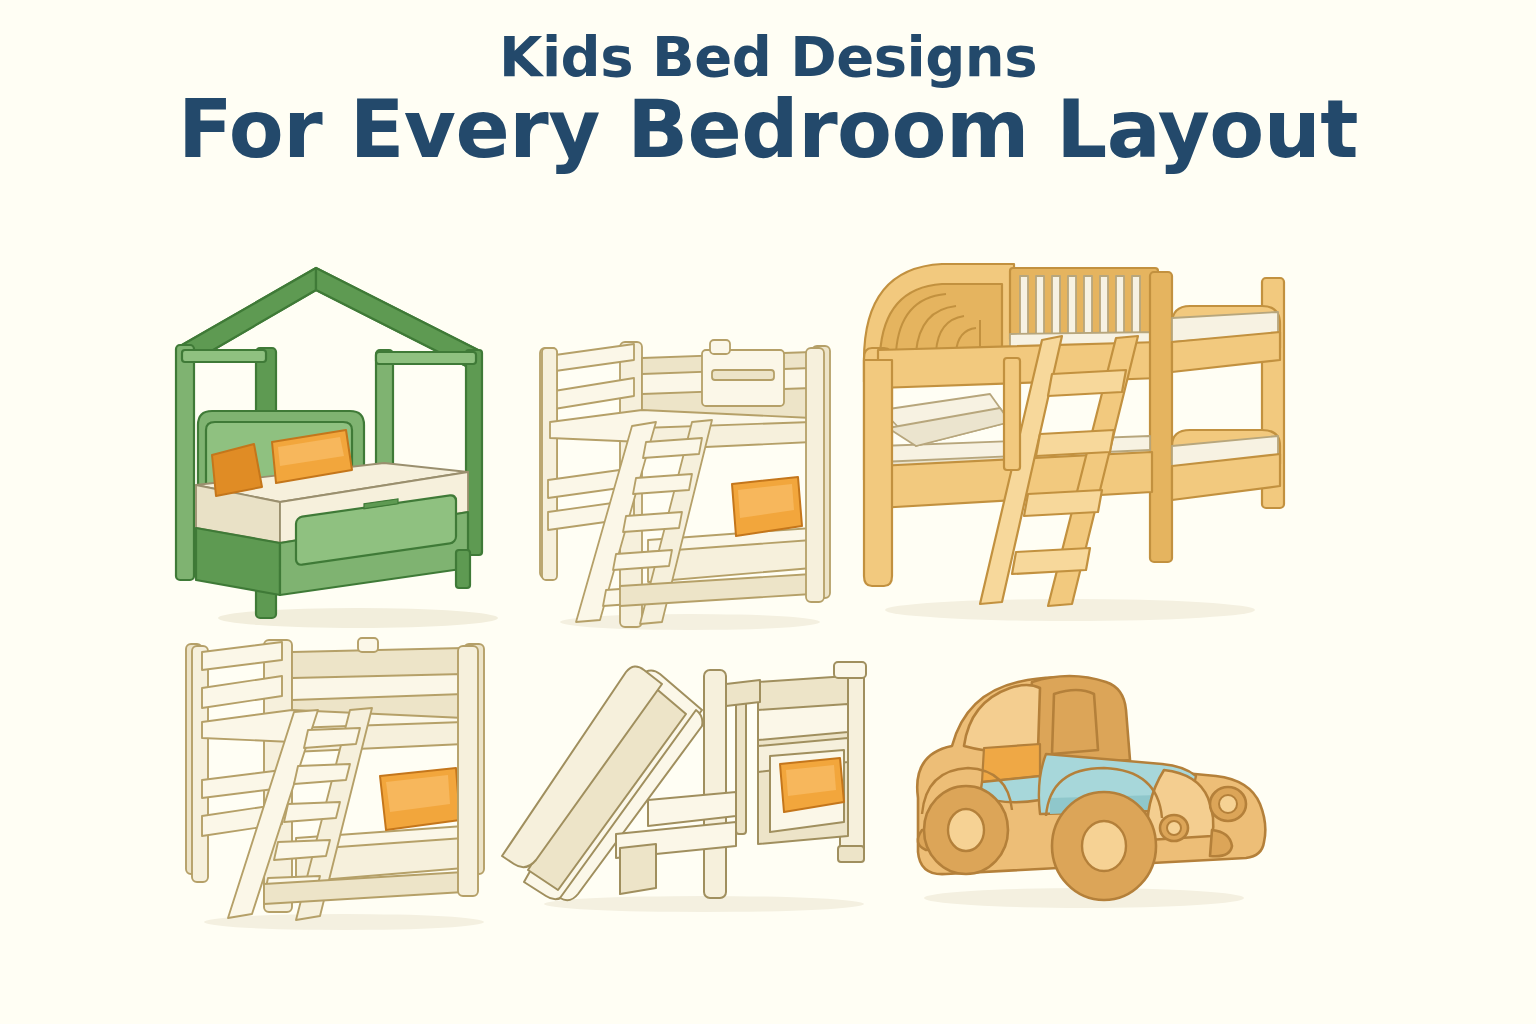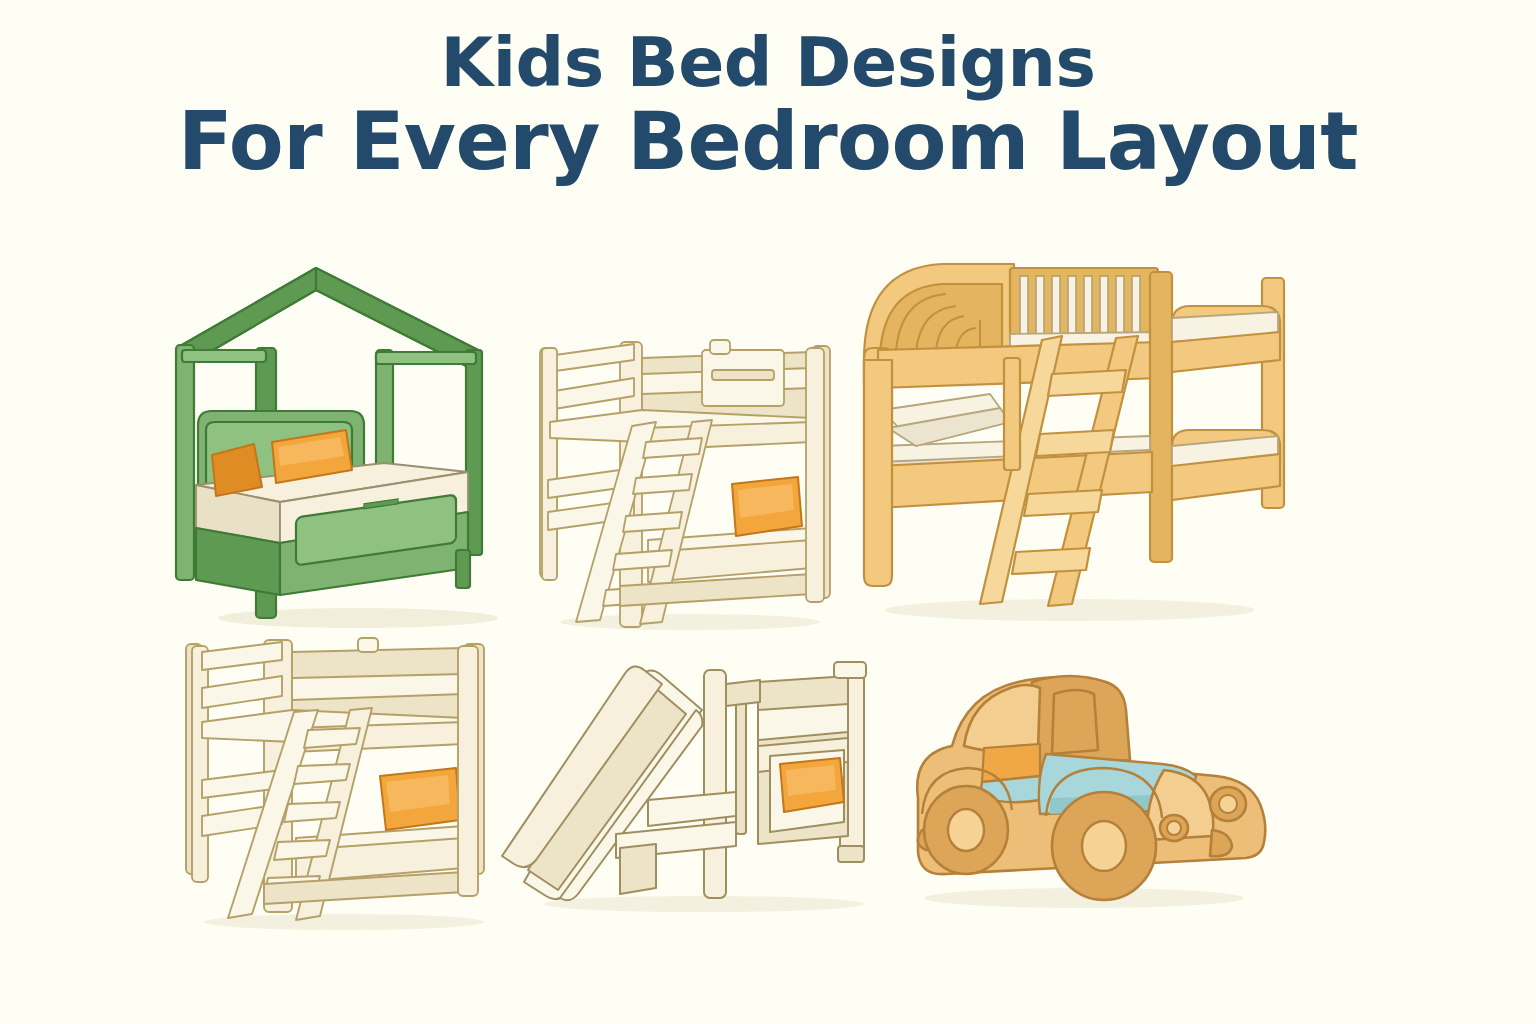--- a/index.html
+++ b/index.html
@@ -16,21 +16,21 @@
   }
   
   .title-block {
     position:absolute; left:0; top:28px;
     width:1536px;
     text-align:center;
     user-select:none;
   }
   .title-line1 {
     display:block;
-    font-size:68px;
+    font-size:56px;
     font-weight:bold;
     letter-spacing:-0.5px;
     color:#23496B;
     line-height:1.02;
     font-family:"DejaVu Sans", sans-serif;
   }
   .title-line2 {
     display:block;
     font-size:80px;
     font-weight:bold;

